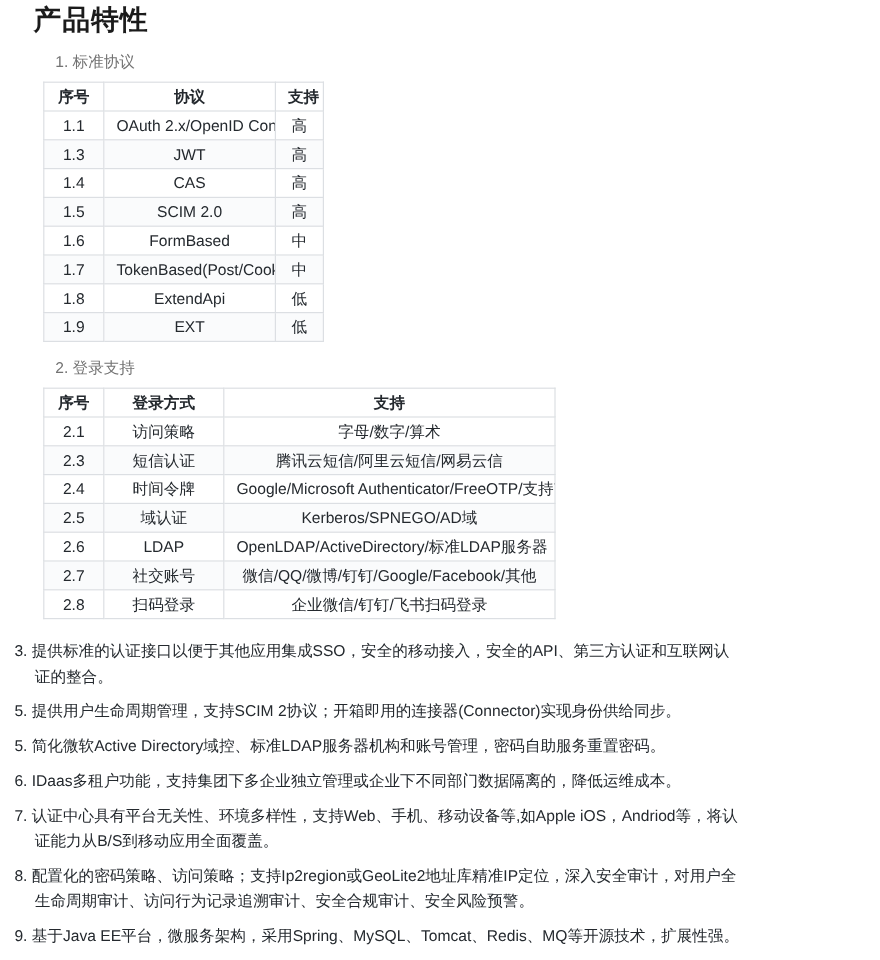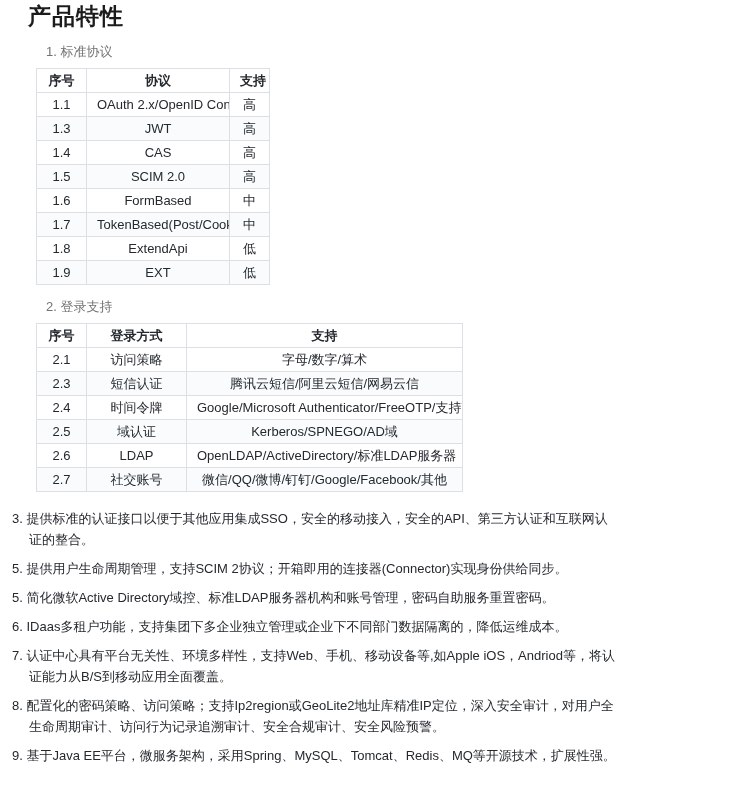--- a/index.html
+++ b/index.html
@@ -162,20 +162,25 @@
         <tr>
           <td>2.6</td>
           <td>LDAP</td>
           <td>OpenLDAP/ActiveDirectory/标准LDAP服务器</td>
         </tr>
         <tr>
           <td>2.7</td>
           <td>社交账号</td>
           <td>微信/QQ/微博/钉钉/Google/Facebook/其他</td>
         </tr>
+        <tr>
+          <td>2.8</td>
+          <td>扫码登录</td>
+          <td>企业微信/钉钉/飞书扫码登录</td>
+        </tr>
       </tbody>
   </table>
 
   <div class="paras">
       <p class="feature-para">3. 提供标准的认证接口以便于其他应用集成SSO，安全的移动接入，安全的API、第三方认证和互联网认证的整合。</p>
       <p class="feature-para">5. 提供用户生命周期管理，支持SCIM 2协议；开箱即用的连接器(Connector)实现身份供给同步。</p>
       <p class="feature-para">5. 简化微软Active Directory域控、标准LDAP服务器机构和账号管理，密码自助服务重置密码。</p>
       <p class="feature-para">6. IDaas多租户功能，支持集团下多企业独立管理或企业下不同部门数据隔离的，降低运维成本。</p>
       <p class="feature-para">7. 认证中心具有平台无关性、环境多样性，支持Web、手机、移动设备等,如Apple iOS，Andriod等，将认证能力从B/S到移动应用全面覆盖。</p>
       <p class="feature-para">8. 配置化的密码策略、访问策略；支持Ip2region或GeoLite2地址库精准IP定位，深入安全审计，对用户全生命周期审计、访问行为记录追溯审计、安全合规审计、安全风险预警。</p>

